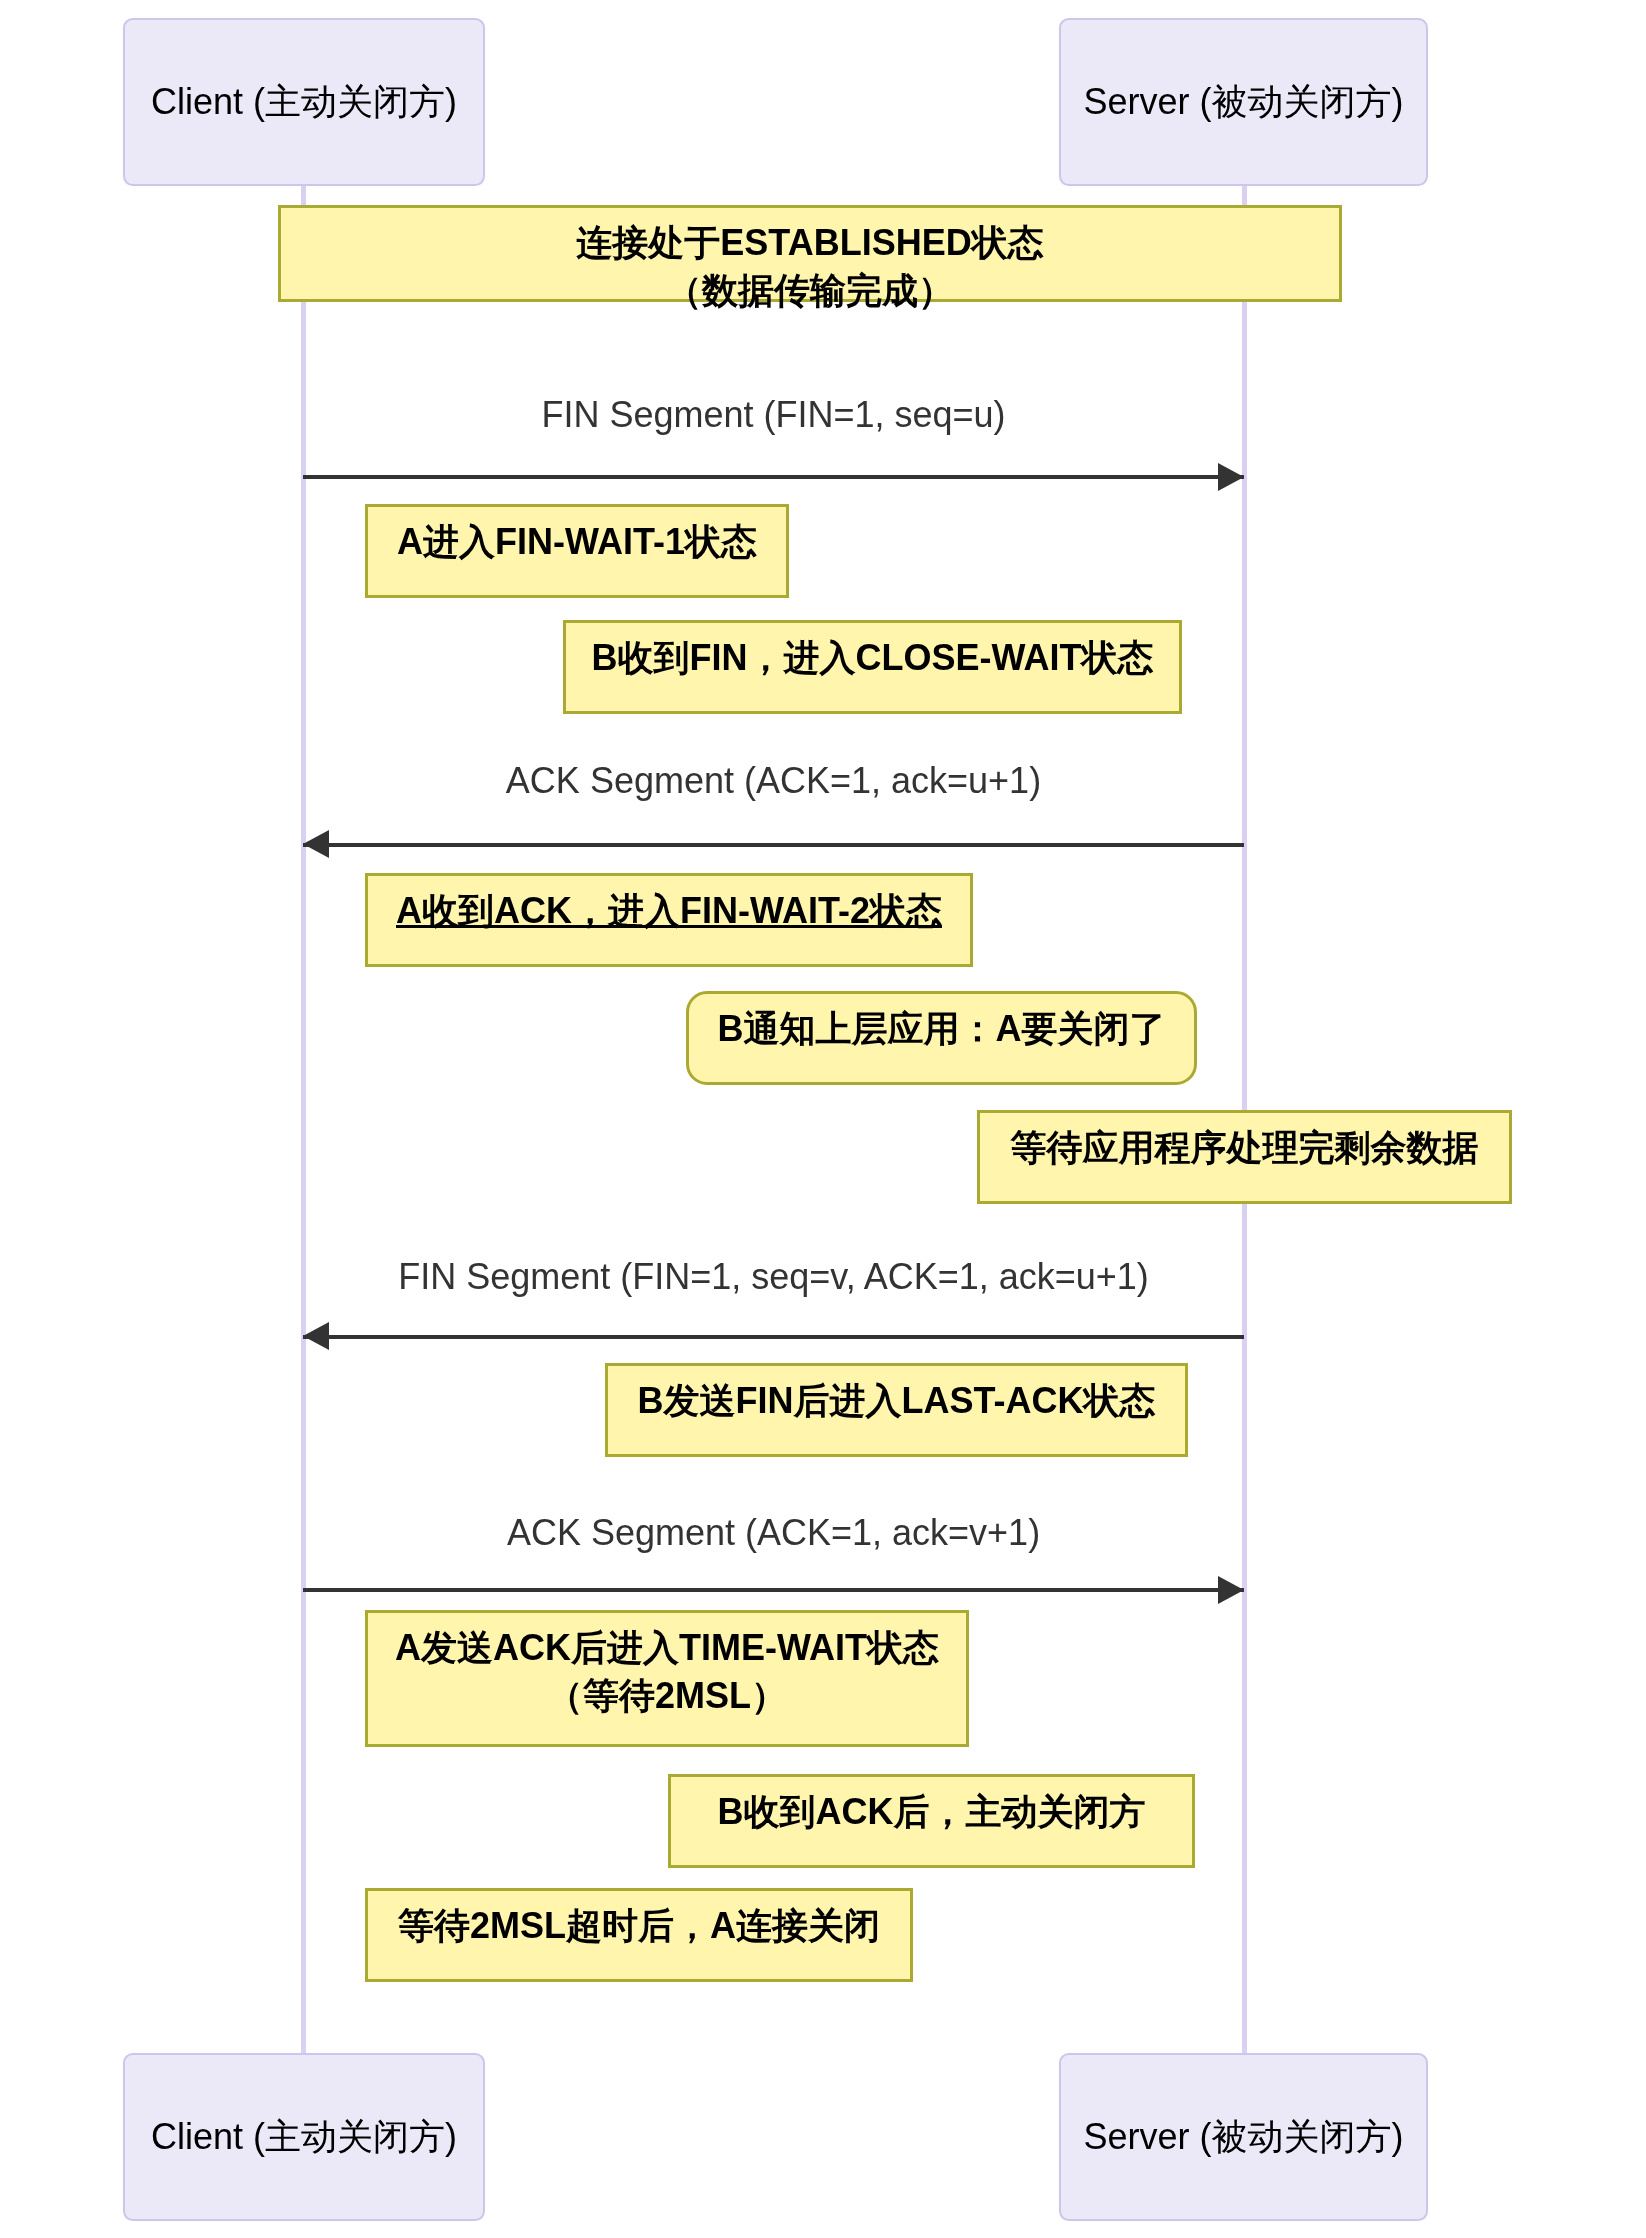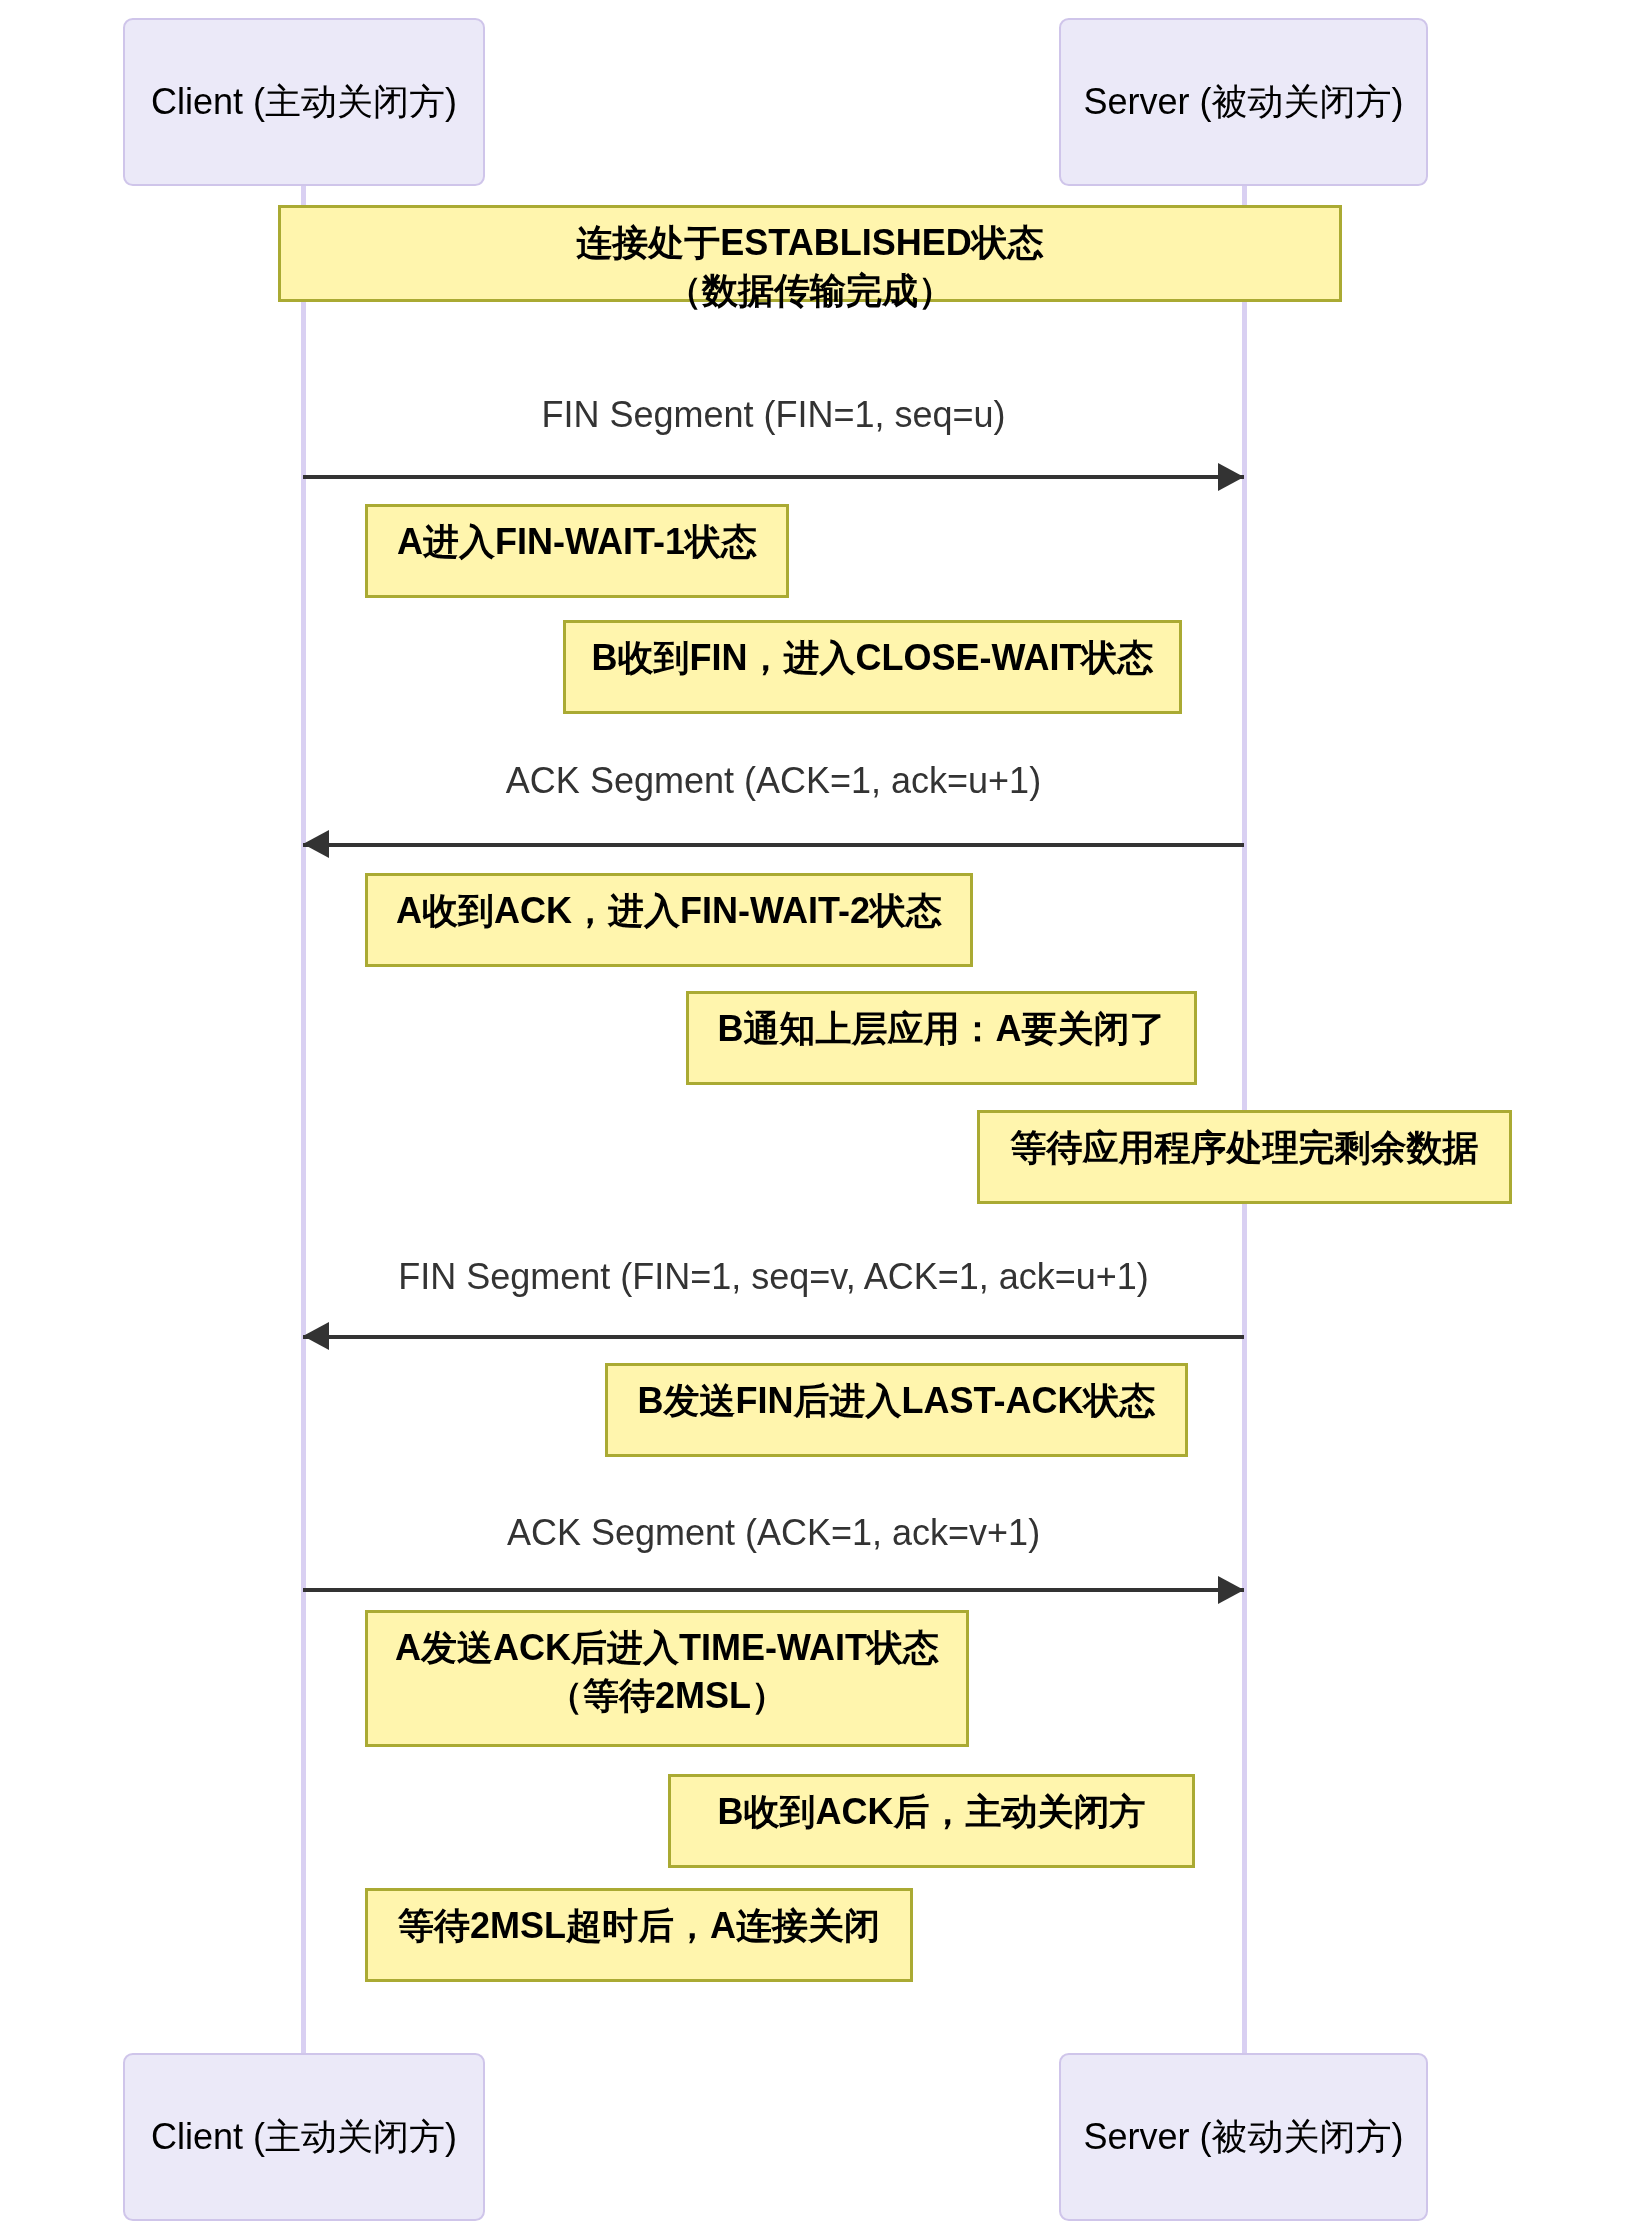--- a/index.html
+++ b/index.html
@@ -110,25 +110,25 @@
   </div>
 
   <div class="note" style="left:365px; top:504px; width:424px; height:94px;">
     <div>A进入FIN-WAIT-1状态</div>
   </div>
 
   <div class="note" style="left:563px; top:620px; width:619px; height:94px;">
     <div>B收到FIN，进入CLOSE-WAIT状态</div>
   </div>
 
-  <div class="note" style="left:365px; top:873px; width:608px; height:94px;">
+  <div class="note" style="left:365px; top:873px; width:608px; height:94px;text-decoration:underline;">
     <div>A收到ACK，进入FIN-WAIT-2状态</div>
   </div>
 
-  <div class="note" style="left:686px; top:991px; width:511px; height:94px;">
+  <div class="note" style="left:686px; top:991px; width:511px; height:94px;border-radius:21px;">
     <div>B通知上层应用：A要关闭了</div>
   </div>
 
   <div class="note" style="left:977px; top:1110px; width:535px; height:94px;">
     <div>等待应用程序处理完剩余数据</div>
   </div>
 
   <div class="note" style="left:605px; top:1363px; width:583px; height:94px;">
     <div>B发送FIN后进入LAST-ACK状态</div>
   </div>

